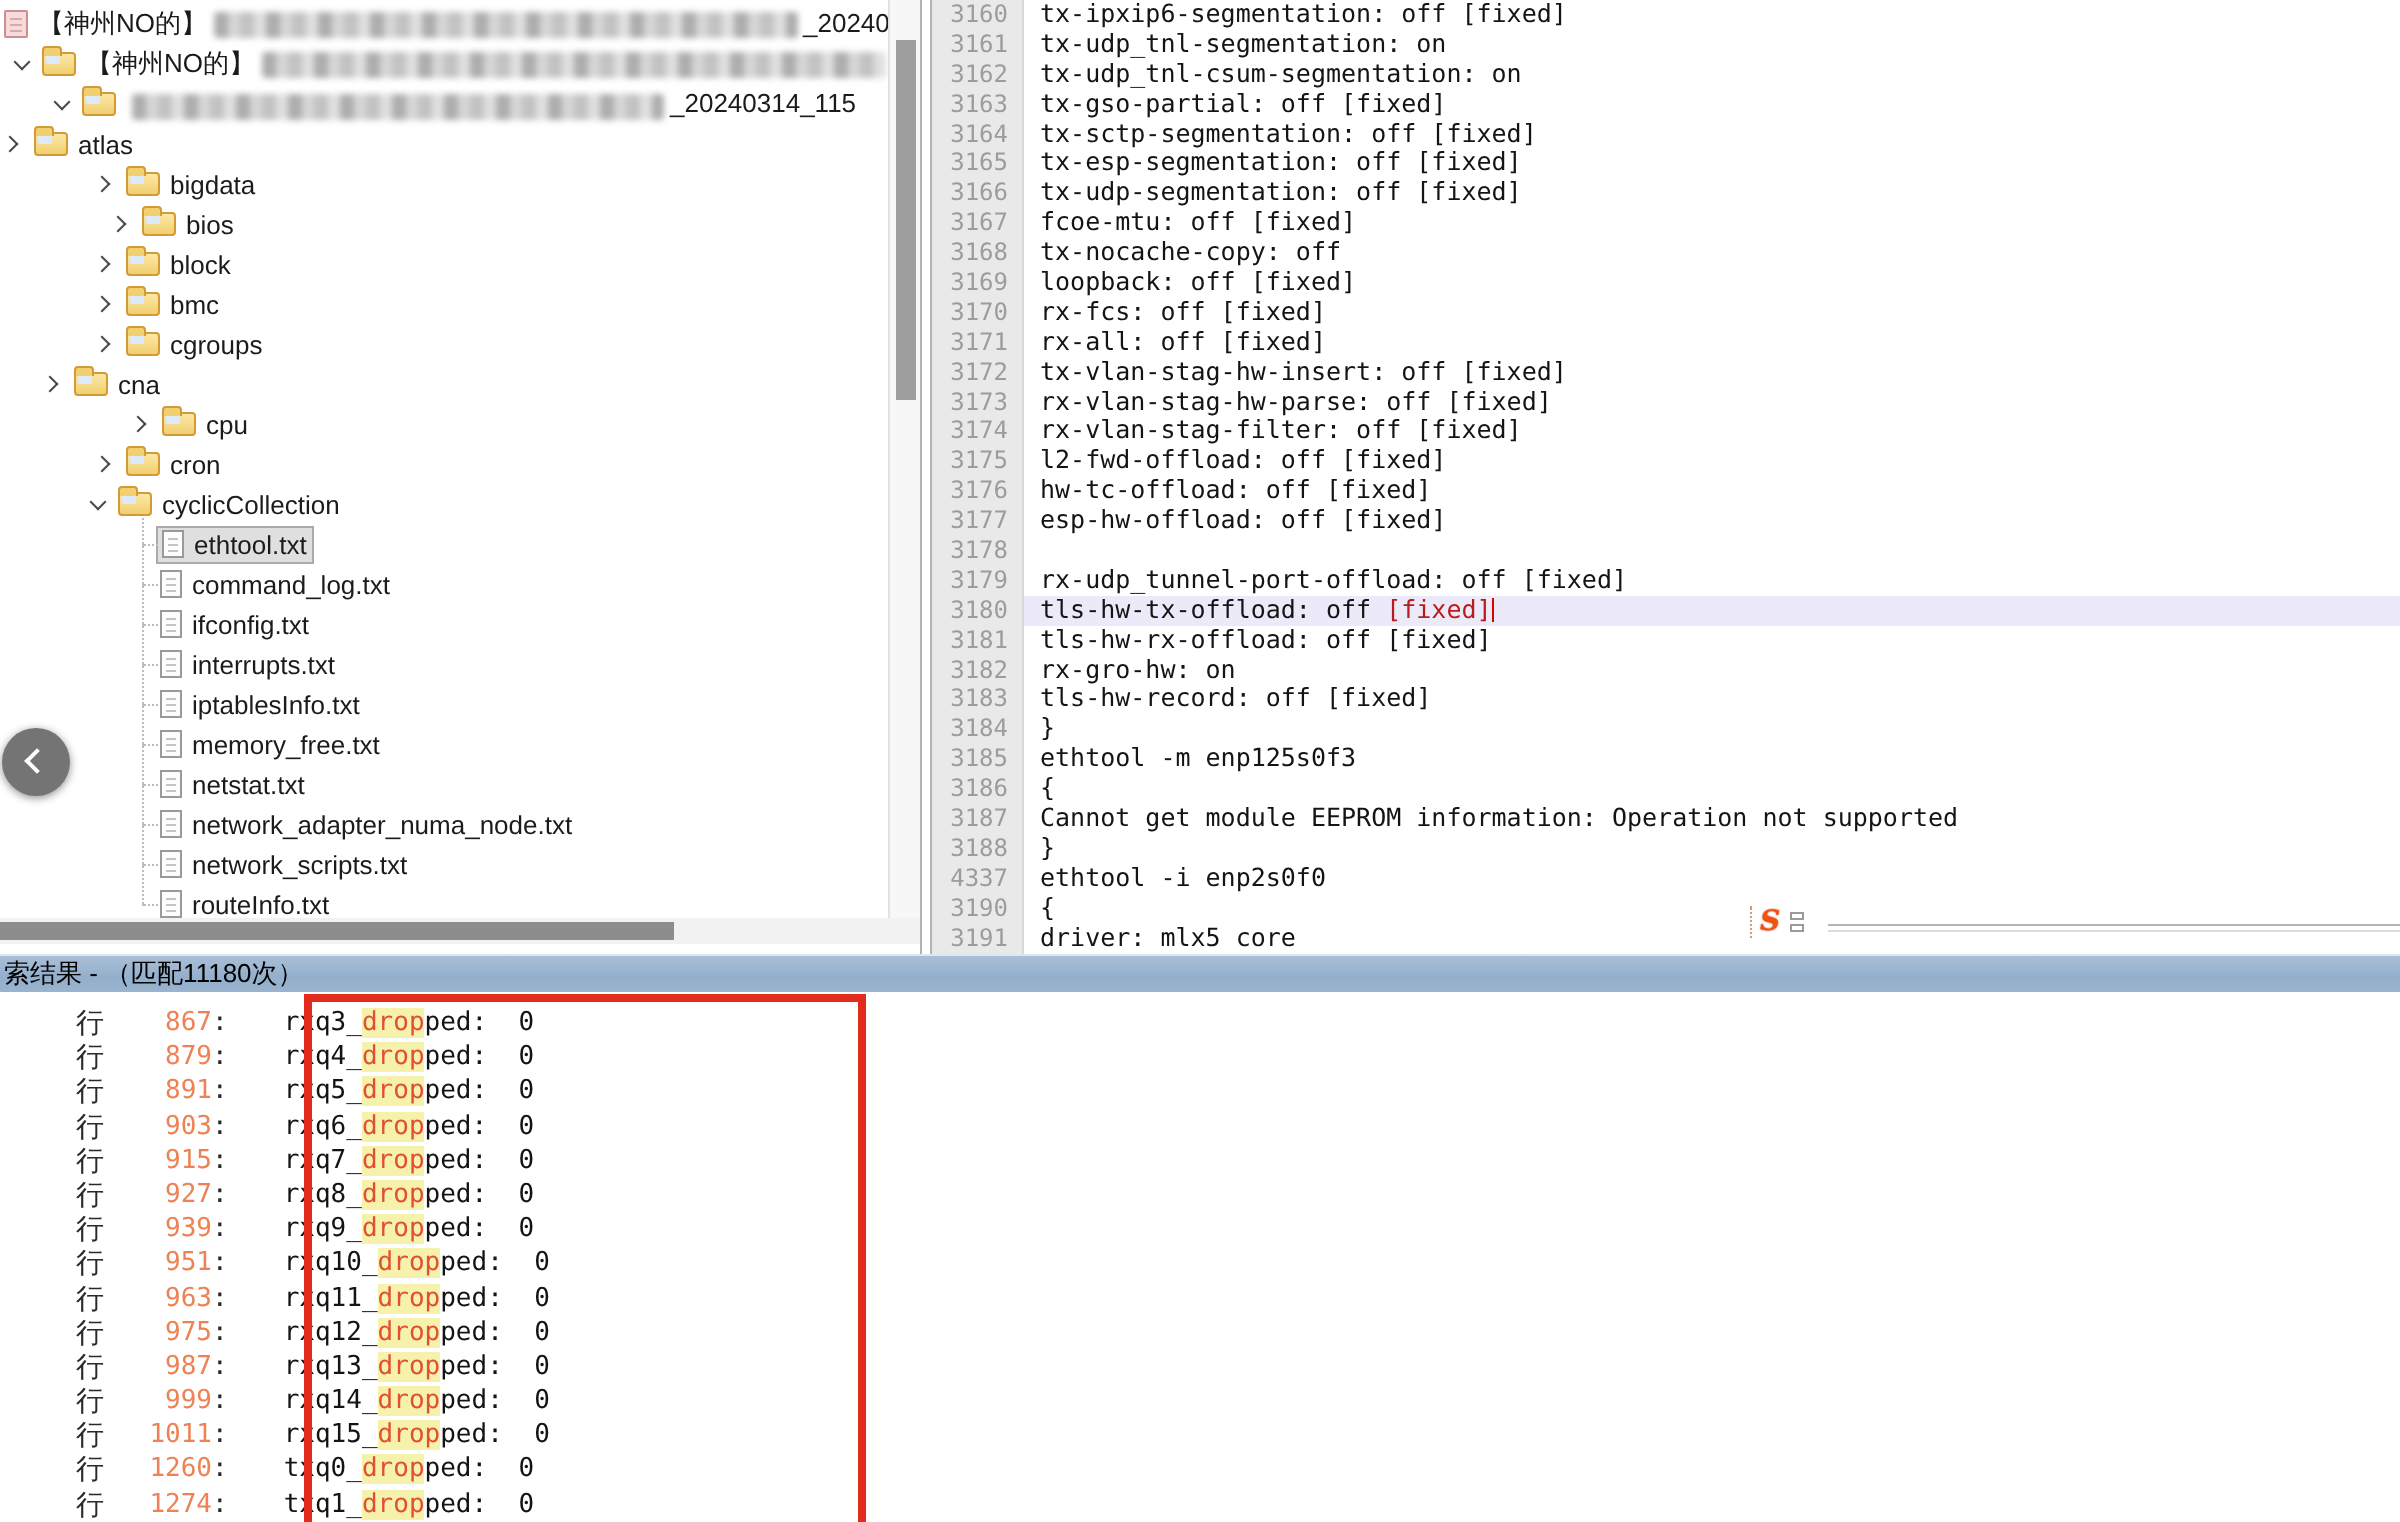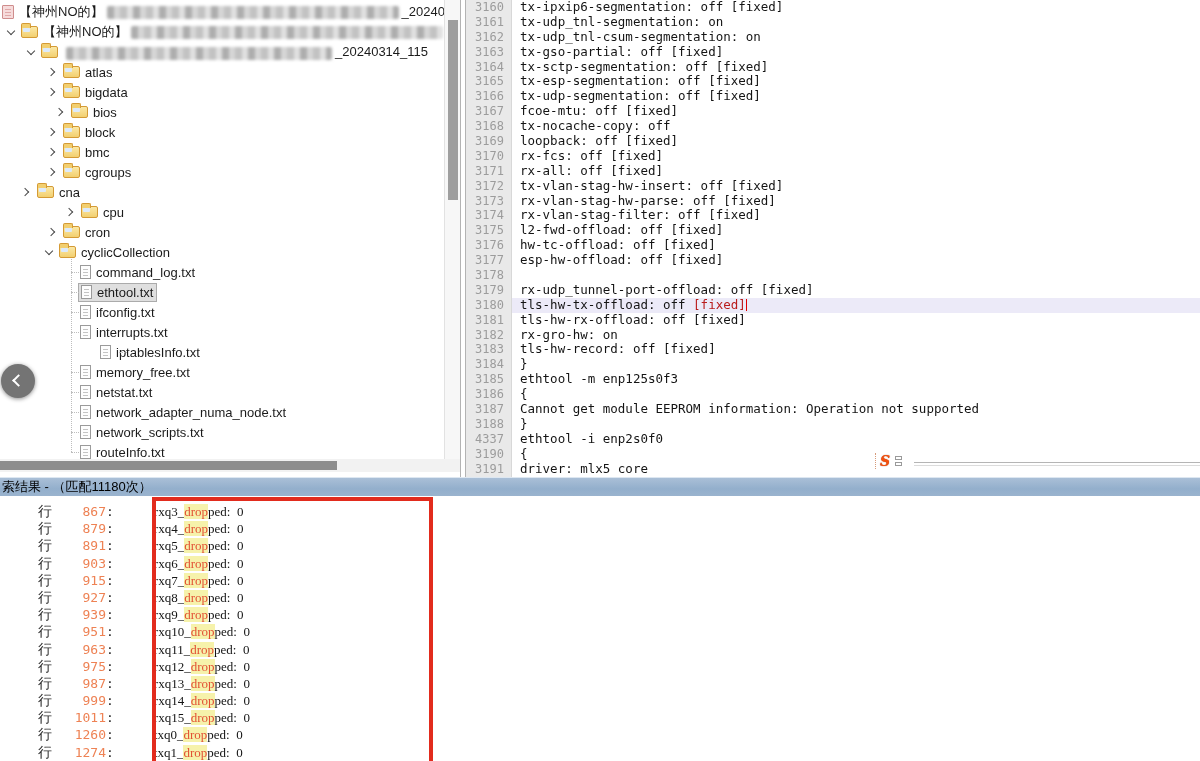--- a/index.html
+++ b/index.html
@@ -151,21 +151,21 @@
     padding-top:7px; background:#fff;
     font-family:"DejaVu Sans Mono", monospace; font-size:13px;
   }
   .result-row { display:flex; height:17.2px; line-height:17.2px; cursor:pointer; }
   .result-row .hanzi {
     flex:0 0 16px; margin-left:38px; font-family:"Liberation Sans", sans-serif;
     font-size:14px; color:#2a2a2a;
   }
   .result-row .num { flex:0 0 52px; text-align:right; color:#ee8254; }
   .result-row .colon { color:#2a2a2a; }
-  .result-row .content { margin-left:40px; white-space:pre; color:#141414;font-family:Liberation Serif, serif; }
+  .result-row .content { margin-left:28px; white-space:pre; color:#141414; }
   .hl { color:#e25033; background:#f6f2ab; }
 
   
   #red-box {
     position:absolute; left:152px; top:497px; width:281px; height:290px;
     border:4px solid #e22b1d; pointer-events:none; z-index:6;
   }
 </style>
 </head>
 <body>
@@ -179,21 +179,21 @@
     <div class="tree-row" style="padding-left: 8px;">
       <span class="chev down"></span>
       <span class="icon folder-ic"></span>
       <span class="lbl">【神州NO的】<span class="redacted" style="width: 312px;"></span></span>
     </div>
     <div class="tree-row" style="padding-left: 28px;">
       <span class="chev down"></span>
       <span class="icon folder-ic"></span>
       <span class="lbl"><span class="redacted" style="width: 266px;"></span>_20240314_115</span>
     </div>
-    <div class="tree-row" style="padding-left: 46px;">
+    <div class="tree-row" style="">
       <span class="chev right"></span>
       <span class="icon folder-ic"></span>
       <span class="lbl">atlas</span>
     </div>
     <div class="tree-row" style="padding-left: 46px;">
       <span class="chev right"></span>
       <span class="icon folder-ic"></span>
       <span class="lbl">bigdata</span>
     </div>
     <div class="tree-row" style="padding-left: 54px;">
@@ -228,44 +228,44 @@
     </div>
     <div class="tree-row" style="padding-left: 46px;">
       <span class="chev right"></span>
       <span class="icon folder-ic"></span>
       <span class="lbl">cron</span>
     </div>
     <div class="tree-row" style="padding-left: 46px;">
       <span class="chev down"></span>
       <span class="icon folder-ic"></span>
       <span class="lbl">cyclicCollection</span>
-    </div>
-    <div class="tree-row" style="padding-left: 80px;">
-      <span class="stub" style="top: 10px;"></span>
-      <span class="icon file-ic"></span>
-      <span class="lbl">command_log.txt</span>
     </div>
     <div class="tree-row" style="padding-left: 80px;">
       <span class="stub" style="top: 10px;"></span>
       <span class="sel-box">
         <span class="icon file-ic"></span>
         <span class="lbl">ethtool.txt</span>
       </span>
     </div>
     <div class="tree-row" style="padding-left: 80px;">
       <span class="stub" style="top: 10px;"></span>
       <span class="icon file-ic"></span>
+      <span class="lbl">command_log.txt</span>
+    </div>
+    <div class="tree-row" style="padding-left: 80px;">
+      <span class="stub" style="top: 10px;"></span>
+      <span class="icon file-ic"></span>
       <span class="lbl">ifconfig.txt</span>
     </div>
     <div class="tree-row" style="padding-left: 80px;">
       <span class="stub" style="top: 10px;"></span>
       <span class="icon file-ic"></span>
       <span class="lbl">interrupts.txt</span>
     </div>
-    <div class="tree-row" style="padding-left: 52px; margin-left: 48px;">
+    <div class="tree-row" style="padding-left: 80px;">
       <span class="stub" style="top: 10px;"></span>
       <span class="icon file-ic"></span>
       <span class="lbl">iptablesInfo.txt</span>
     </div>
     <div class="tree-row" style="padding-left: 80px;">
       <span class="stub" style="top: 10px;"></span>
       <span class="icon file-ic"></span>
       <span class="lbl">memory_free.txt</span>
     </div>
     <div class="tree-row" style="padding-left: 80px;">

